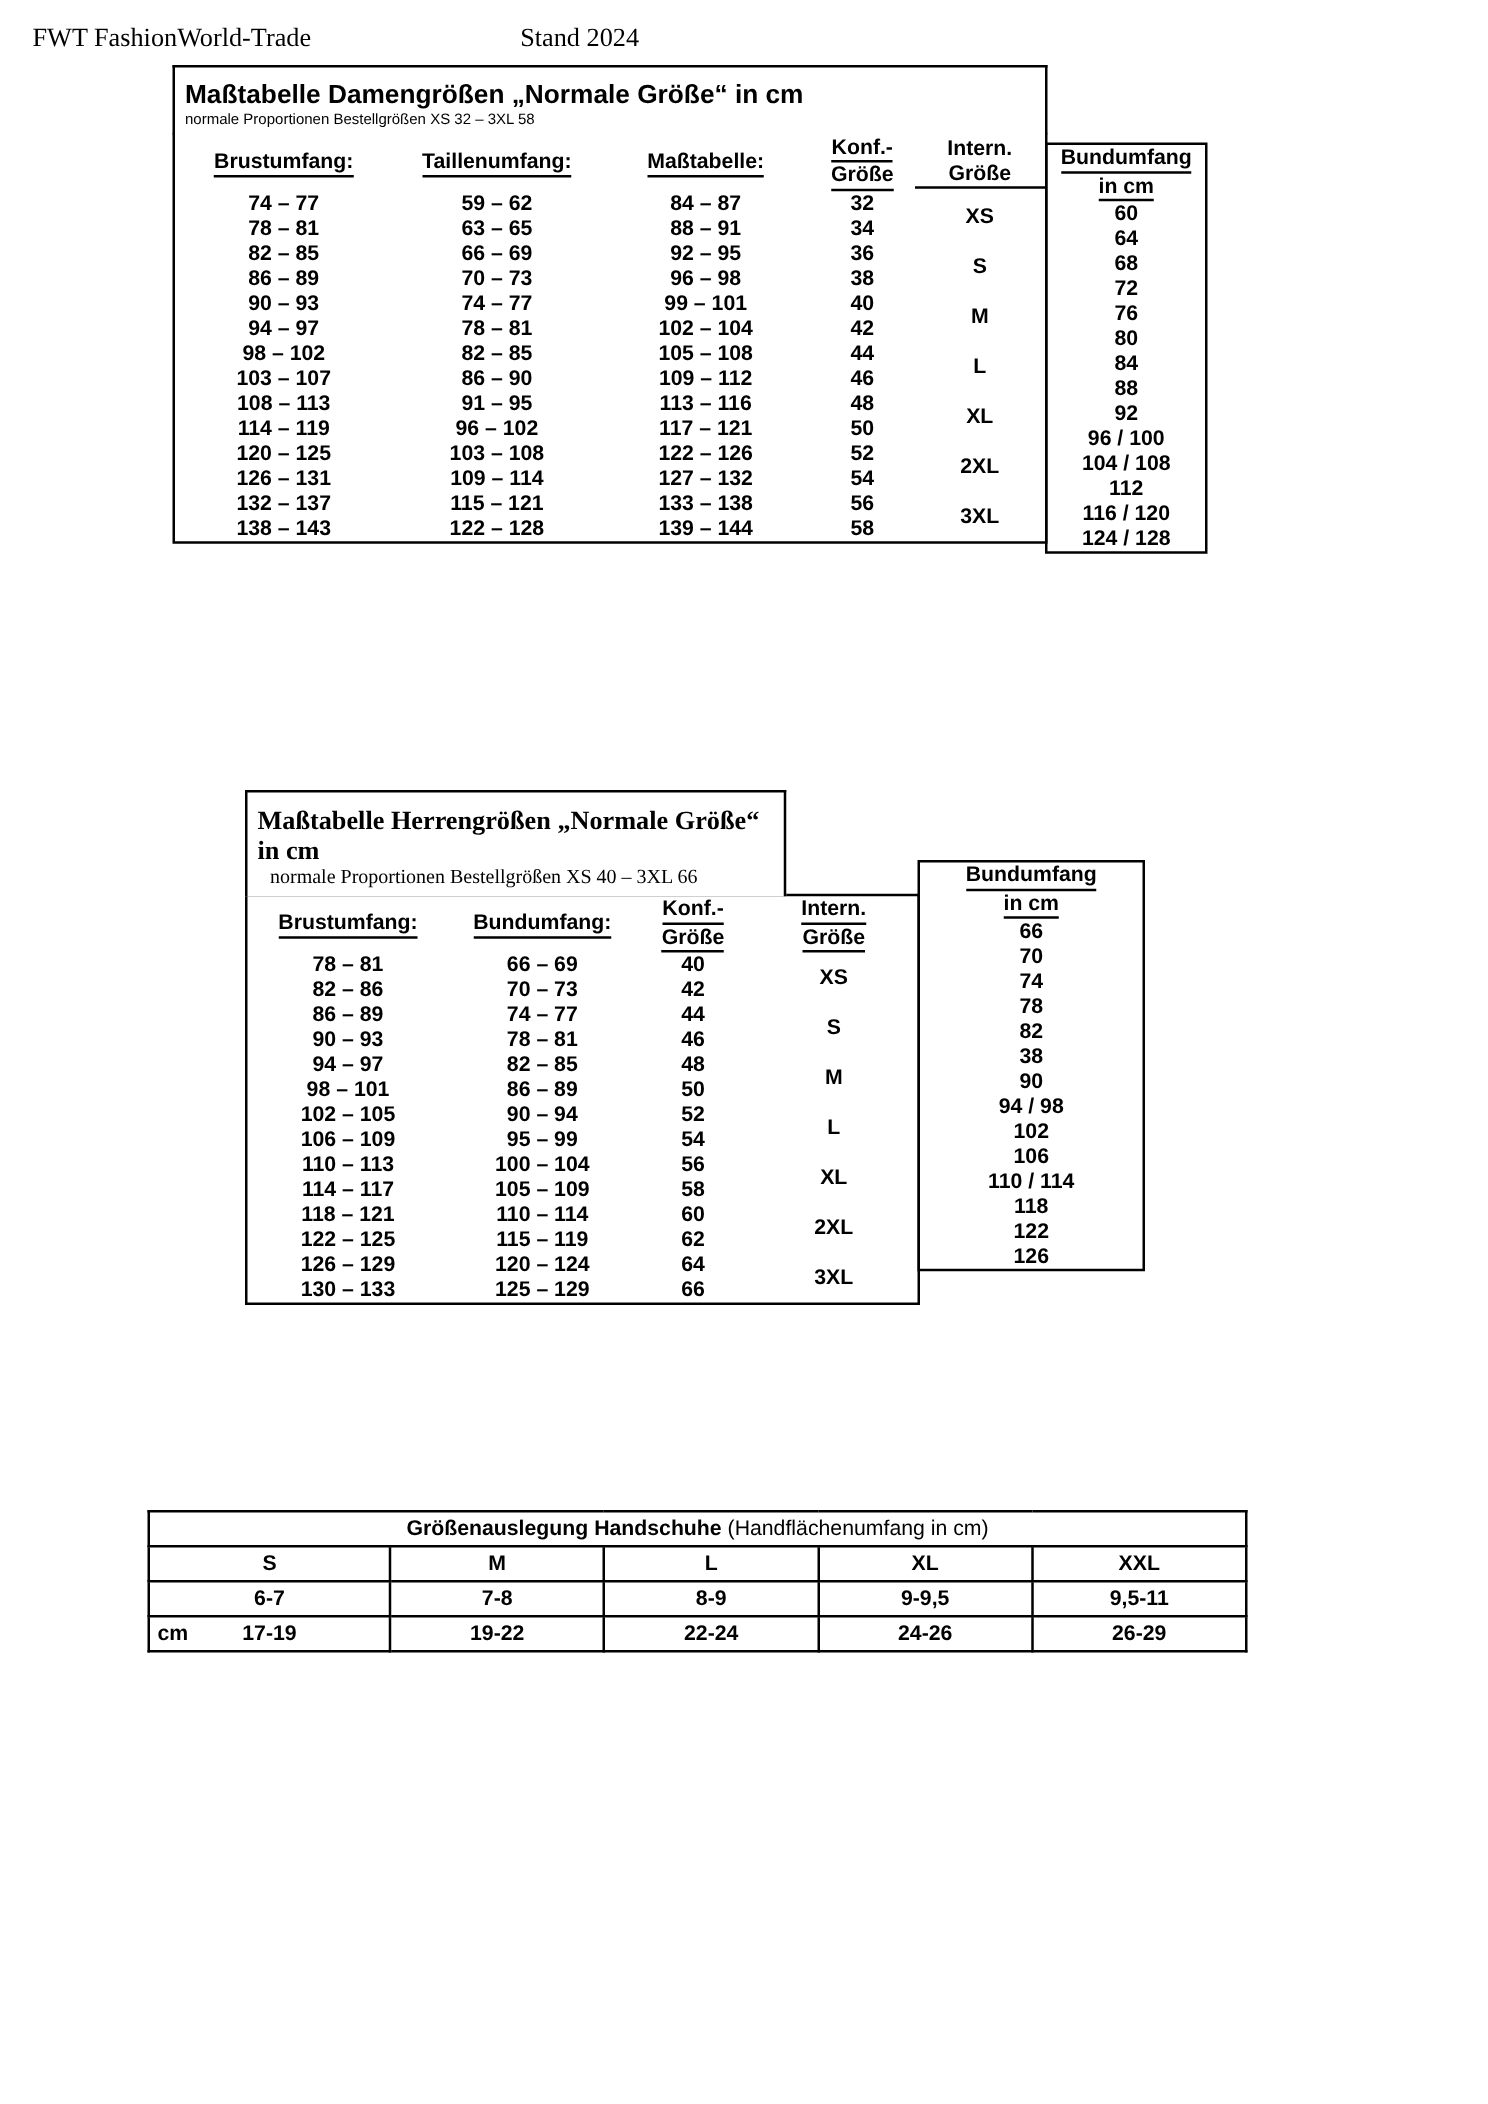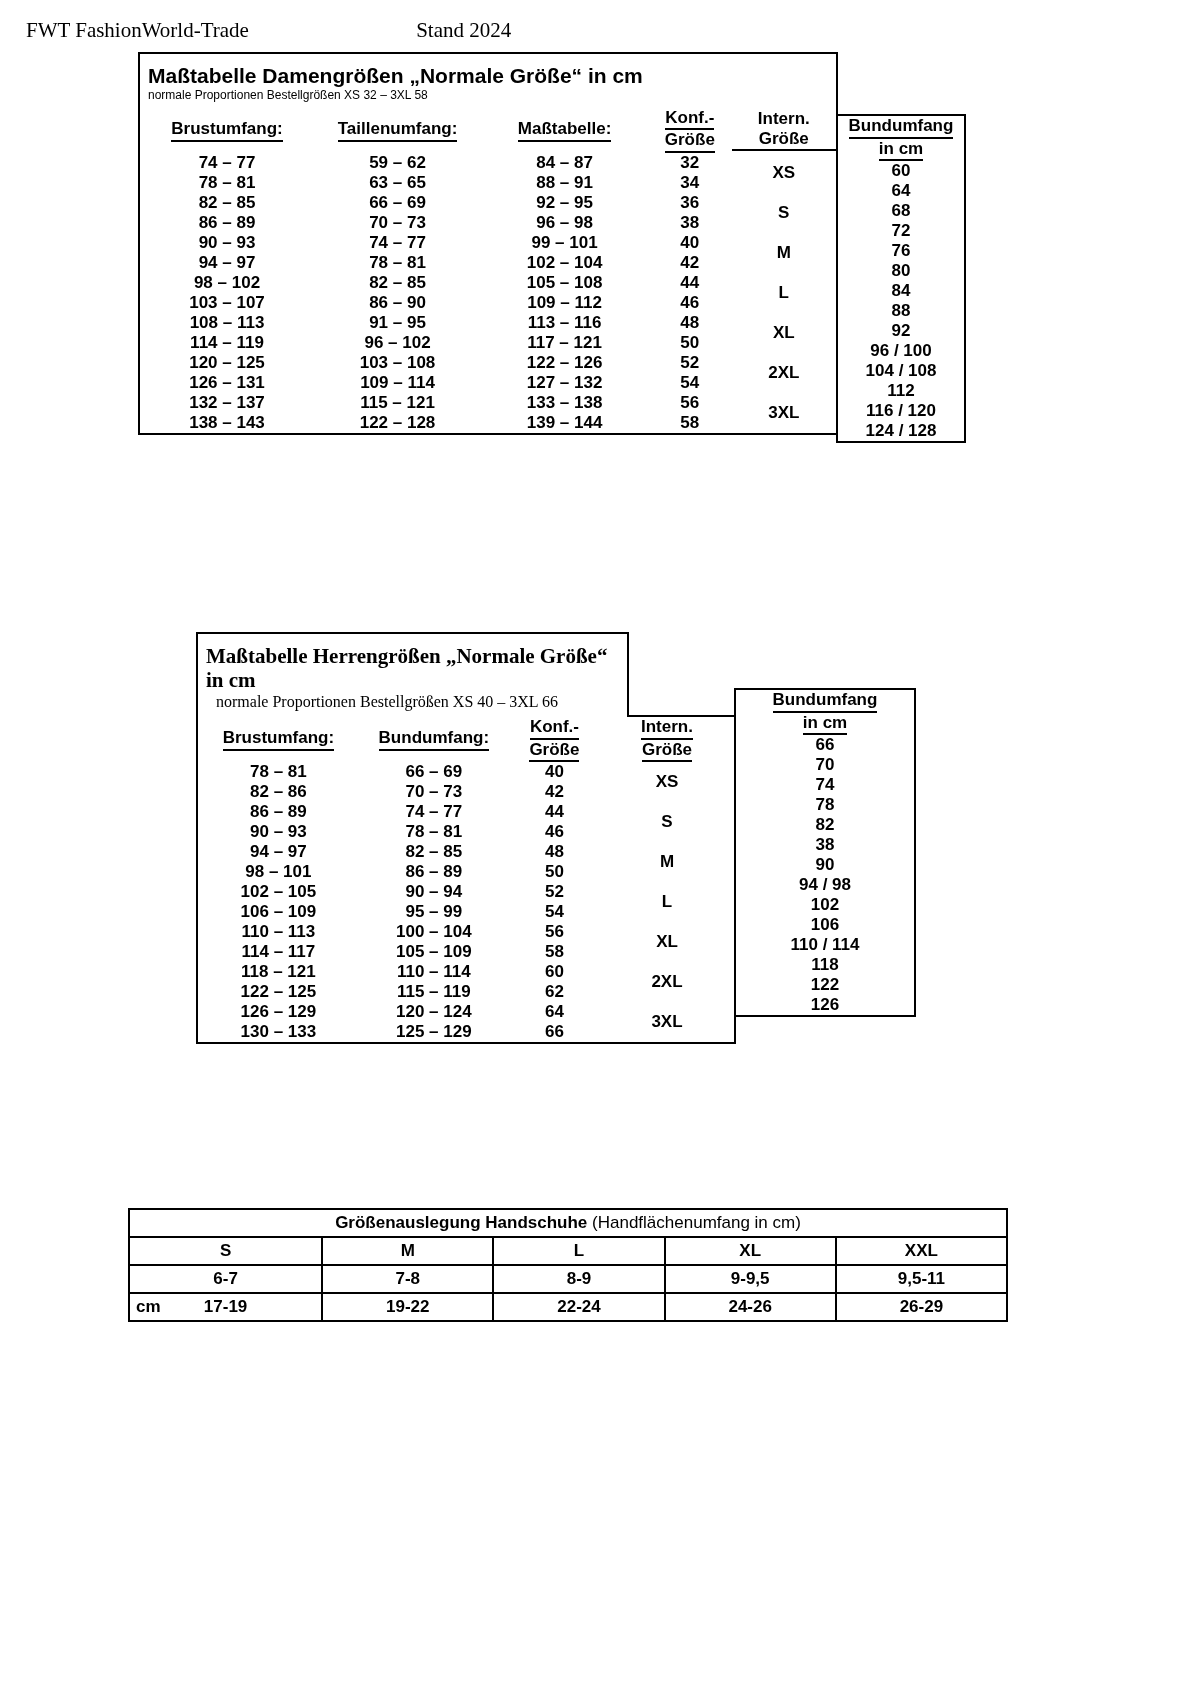--- a/index.html
+++ b/index.html
@@ -149,21 +149,21 @@
   }
   .grp-top td { padding-top: 7px; padding-bottom: 2px; }
   .grp-bot td { padding-top: 2px; padding-bottom: 7px; }
   .grp-top td { border-top: 2px solid #000; }
   .intern-cell { vertical-align: middle; }
   .sep-left { border-left: 2px solid #000; }
 
   
   #gloves-block {
     top: 1208px;
-    left: 128px;
+    left: 118px;
     width: 796px;
   }
   table.gloves {
     border-collapse: collapse;
     table-layout: fixed;
     width: 880px;
     font-size: 17px;
     font-weight: bold;
   }
   table.gloves td {

